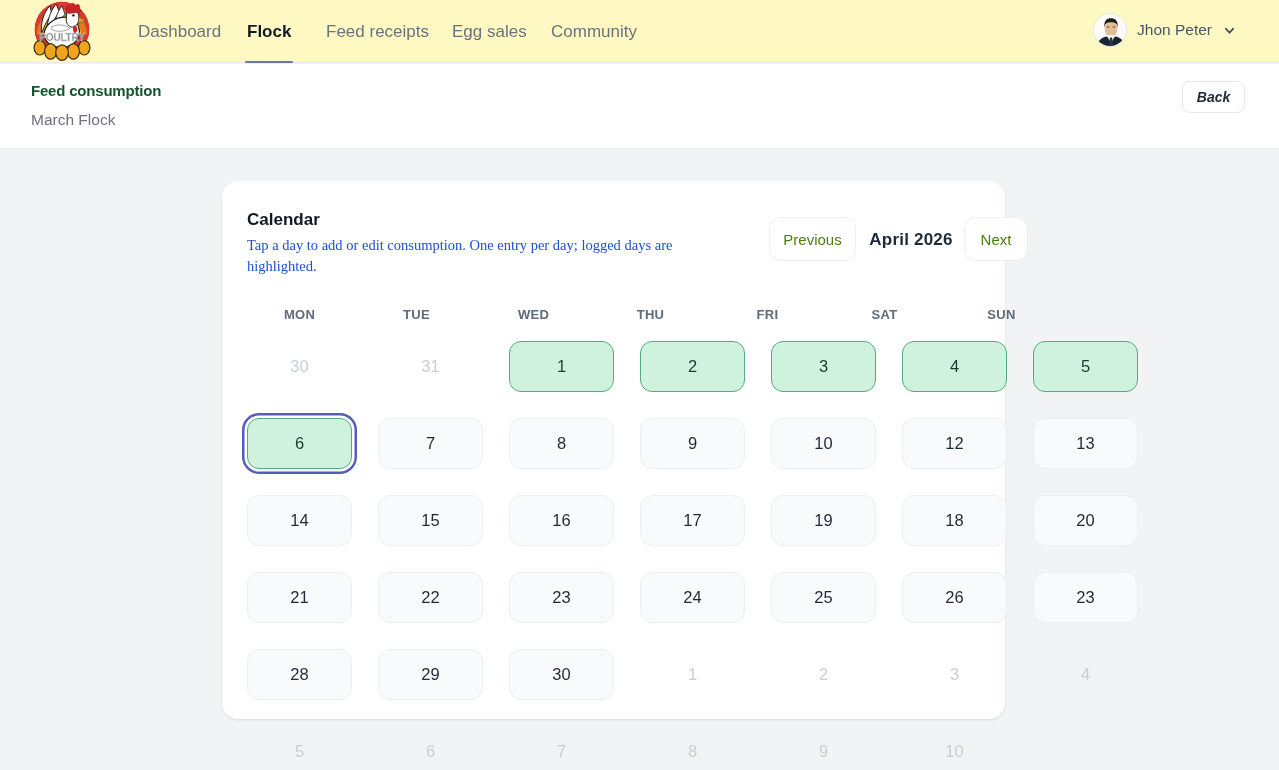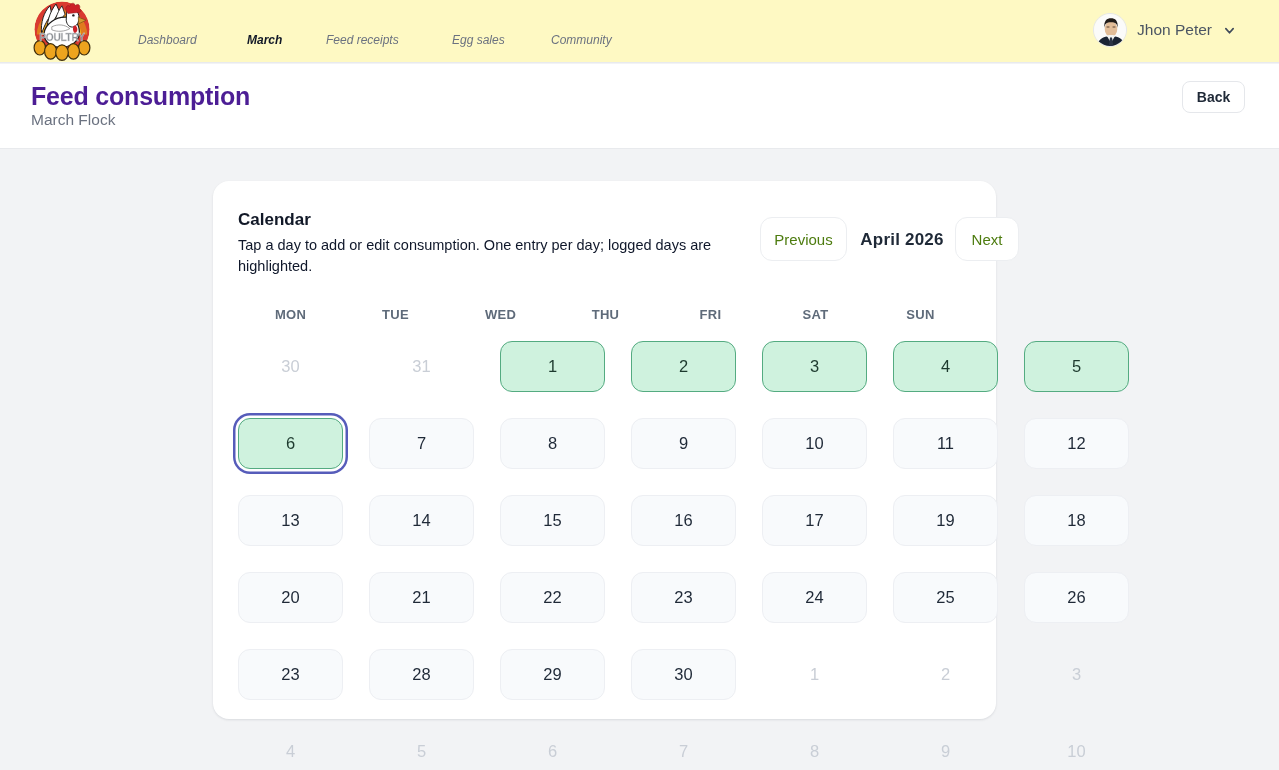--- a/index.html
+++ b/index.html
@@ -2,46 +2,46 @@
 <html><head>
 <meta charset="utf-8">
 <style>
 * { margin:0; padding:0; box-sizing:border-box; }
 html,body { width:1279px; height:770px; overflow:hidden; }
 body { font-family:"Liberation Sans", sans-serif; background:#f2f3f5; position:relative; }
 
 
 .nav { position:absolute; left:0; top:0; width:1279px; height:63px; background:#fef9c3; border-bottom:1px solid #e8eaed; }
 .logo { position:absolute; left:32px; top:1px; width:60px; height:60px; }
-.navlink { position:absolute; top:8px; font-size:12px; color:#6b7280; text-decoration:none; height:63px; display:flex; align-items:center;font-style:italic; }
+.navlink { position:absolute; top:0; font-size:17px; color:#6b7280; text-decoration:none; height:63px; display:flex; align-items:center; }
 .navlink.active { color:#111827; font-weight:700; }
 .navlink.active::after { content:""; position:absolute; left:50%; transform:translateX(-50%); width:48px; bottom:0; height:2.5px; background:#6a70c4; border-radius:1px; }
 .userbox { position:absolute; right:44px; top:13px; display:flex; align-items:center; }
 .avatar { width:34px; height:34px; border-radius:50%; overflow:hidden; border:1px solid #e5e7eb; }
 .username { margin-left:10px; font-size:15.5px; color:#4b5563; }
 .chev { margin-left:12px; width:11px; height:11px; }
 
 
 .subheader { position:absolute; left:0; top:64px; width:1279px; height:85px; background:#fff; border-bottom:1px solid #e8eaed; }
-.pagetitle { position:absolute; left:31px; top:18px; font-size:25px; font-weight:700; color:#4c1d95; letter-spacing:-0.2px; }
+.pagetitle { position:absolute; left:31px; top:18px; font-size:15px; font-weight:700; color:#14532d; letter-spacing:-0.2px; }
 .pagesub { position:absolute; left:31px; top:47px; font-size:15.5px; color:#6b7280; }
-.backbtn { position:absolute; right:34px; top:17px; width:63px; height:32px; background:#fff; border:1px solid #e5e7eb; border-radius:8px; font-size:14px; font-weight:700; color:#1f2937; display:flex; align-items:center; justify-content:center; font-family:"Liberation Sans", sans-serif; }
+.backbtn { position:absolute; right:34px; top:17px; width:63px; height:32px; background:#fff; border:1px solid #e5e7eb; border-radius:8px; font-size:14px; font-weight:700; color:#1f2937; display:flex; align-items:center; justify-content:center; font-family:"Liberation Sans", sans-serif;font-style:italic; }
 
 
-.card { position:absolute; left:213px; top:181px; width:783px; height:538px; background:#fff; border-radius:16px; box-shadow:0 1px 3px rgba(16,24,40,.07), 0 1px 2px rgba(16,24,40,.04); }
+.card { position:absolute; left:222px; top:181px; width:783px; height:538px; background:#fff; border-radius:16px; box-shadow:0 1px 3px rgba(16,24,40,.07), 0 1px 2px rgba(16,24,40,.04); }
 .cardtitle { position:absolute; left:25px; top:209px; font-size:17px; font-weight:700; color:#111827; }
-.carddesc { position:absolute; left:25px; top:54px; width:495px; font-size:14.5px; line-height:20.5px; color:#0f172a; }
+.carddesc { position:absolute; left:25px; top:54px; width:495px; font-size:14.5px; line-height:20.5px; color:#1d4ed8;font-family:Liberation Serif, serif; }
 .prevbtn, .nextbtn { position:absolute; top:36px; height:44px; background:#fff; border:1px solid #eceef1; border-radius:12px; font-size:15px; color:#4d7c0f; display:flex; align-items:center; justify-content:center; font-family:"Liberation Sans", sans-serif; }
 .prevbtn { left:547px; width:87px; }
 .nextbtn { left:742px; width:64px; }
 .month { position:absolute; left:529px; top:49px; width:320px; text-align:center; font-size:17px; font-weight:700; color:#1f2937; letter-spacing:0.2px; }
 
 
 .cal { position:absolute; left:25px; top:126px; width:783px; }
-.weekdays { display:grid; grid-template-columns:repeat(7,105px); column-gap:0; margin-bottom:0; }
+.weekdays { display:grid; grid-template-columns:repeat(7,105px); column-gap:12px; margin-bottom:0; }
 .weekdays div { text-align:center; font-size:13px; font-weight:700; color:#5f6b7a; letter-spacing:0.3px; height:16px; line-height:16px; }
 .days { margin-top:18px; display:grid; grid-template-columns:repeat(7,105px); column-gap:8px; row-gap:9px;gap:26px; }
 .day { height:51px; border-radius:12px; background:#f8fafc; border:1px solid #edeff3; display:flex; align-items:center; justify-content:center; font-size:16.5px; color:#1f2937; }
 .day.out { background:transparent; border-color:transparent; color:#c9ced6; }
 .day.logged { background:#cff2de; border:1px solid #54ab81; color:#1d3a2e; }
 .day.sel { box-shadow:0 0 0 2.5px #ffffff, 0 0 0 5px #565cba; }
 </style>
 </head>
 <body>
 
@@ -80,21 +80,21 @@
       <ellipse cx="13" cy="78" rx="9.5" ry="12" fill="#eda41e"></ellipse>
       <ellipse cx="87" cy="78" rx="9.5" ry="12" fill="#eda41e"></ellipse>
       <ellipse cx="31" cy="84" rx="10" ry="13" fill="#eda41e"></ellipse>
       <ellipse cx="69" cy="84" rx="10" ry="13" fill="#eda41e"></ellipse>
       <ellipse cx="50" cy="86" rx="10.5" ry="13" fill="#eda41e"></ellipse>
     </g>
 
     <text x="50" y="66" text-anchor="middle" font-family="Liberation Sans, sans-serif" font-size="17" font-weight="bold" fill="#8b9095" stroke="#d8d8d8" stroke-width="0.5" letter-spacing="-0.5">POULTRY</text>
   </svg>
   <a class="navlink" style="left:138px;">Dashboard</a>
-  <a class="navlink active" style="left:247px;">March</a>
+  <a class="navlink active" style="left:247px;">Flock</a>
   <a class="navlink" style="left:326px;">Feed receipts</a>
   <a class="navlink" style="left:452px;">Egg sales</a>
   <a class="navlink" style="left:551px;">Community</a>
   <div class="userbox">
     <div class="avatar">
       <svg viewBox="0 0 34 34" width="34" height="34">
         <rect width="34" height="34" fill="#fbfbfa"></rect>
         <ellipse cx="17" cy="15" rx="6.3" ry="7.8" fill="#e2bd98"></ellipse>
         <path d="M10.4 14 C9.6 6.5 13 4.2 17 4.2 C21 4.2 24.4 6.5 23.6 14 C23.2 9.6 21.5 8.2 17 8.2 C12.5 8.2 10.8 9.6 10.4 14 Z" fill="#211c19"></path>
         <path d="M12.6 12.6 L15.4 12.5 L15.4 13.4 L12.6 13.6 Z" fill="#5c4430"></path>
@@ -139,21 +139,20 @@
       <div class="day logged">1</div>
         <div class="day logged">2</div>
         <div class="day logged">3</div>
         <div class="day logged">4</div>
         <div class="day logged">5</div>
       <div class="day logged sel">6</div>
         <div class="day">7</div>
         <div class="day">8</div>
         <div class="day">9</div>
         <div class="day">10</div>
-        <div class="day">11</div>
         <div class="day">12</div>
       <div class="day">13</div>
         <div class="day">14</div>
         <div class="day">15</div>
         <div class="day">16</div>
         <div class="day">17</div>
         <div class="day">19</div>
         <div class="day">18</div>
       <div class="day">20</div>
         <div class="day">21</div>

